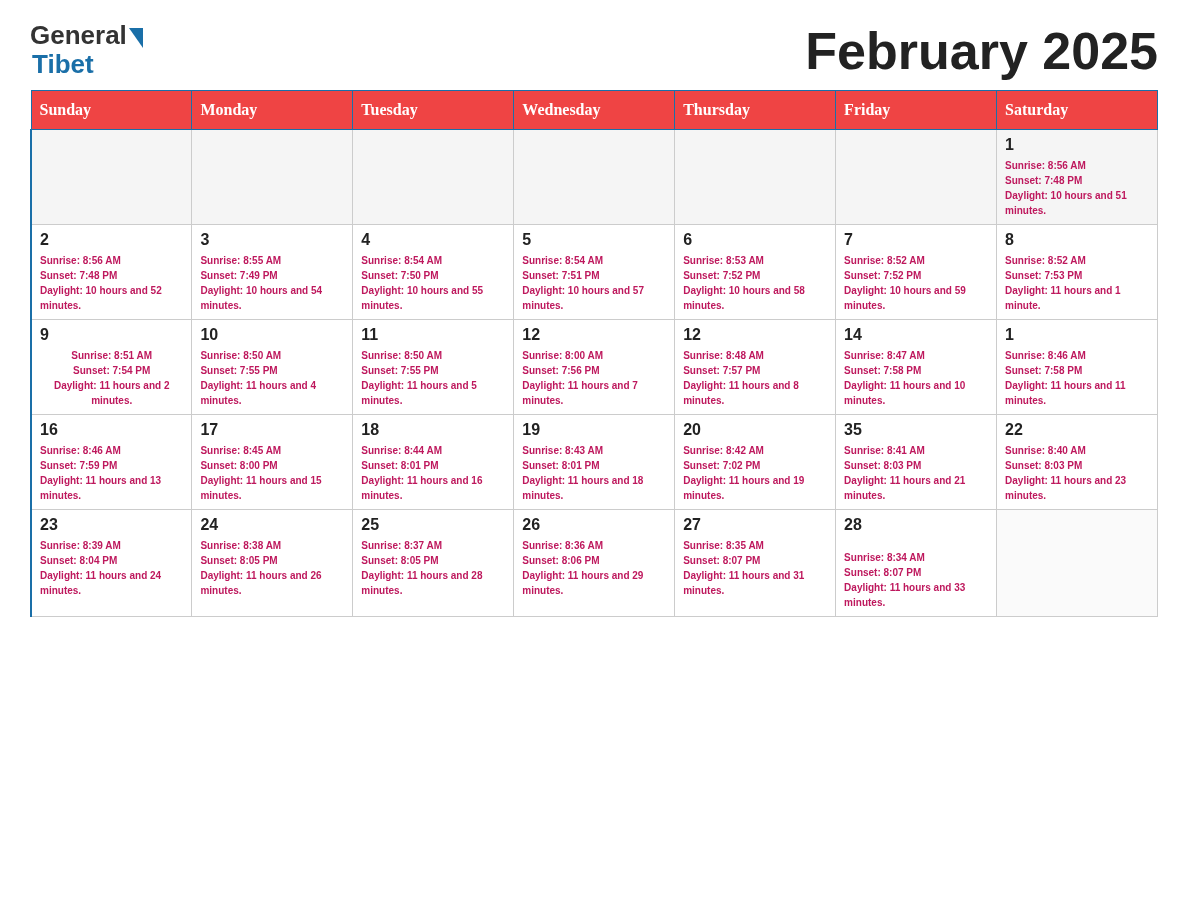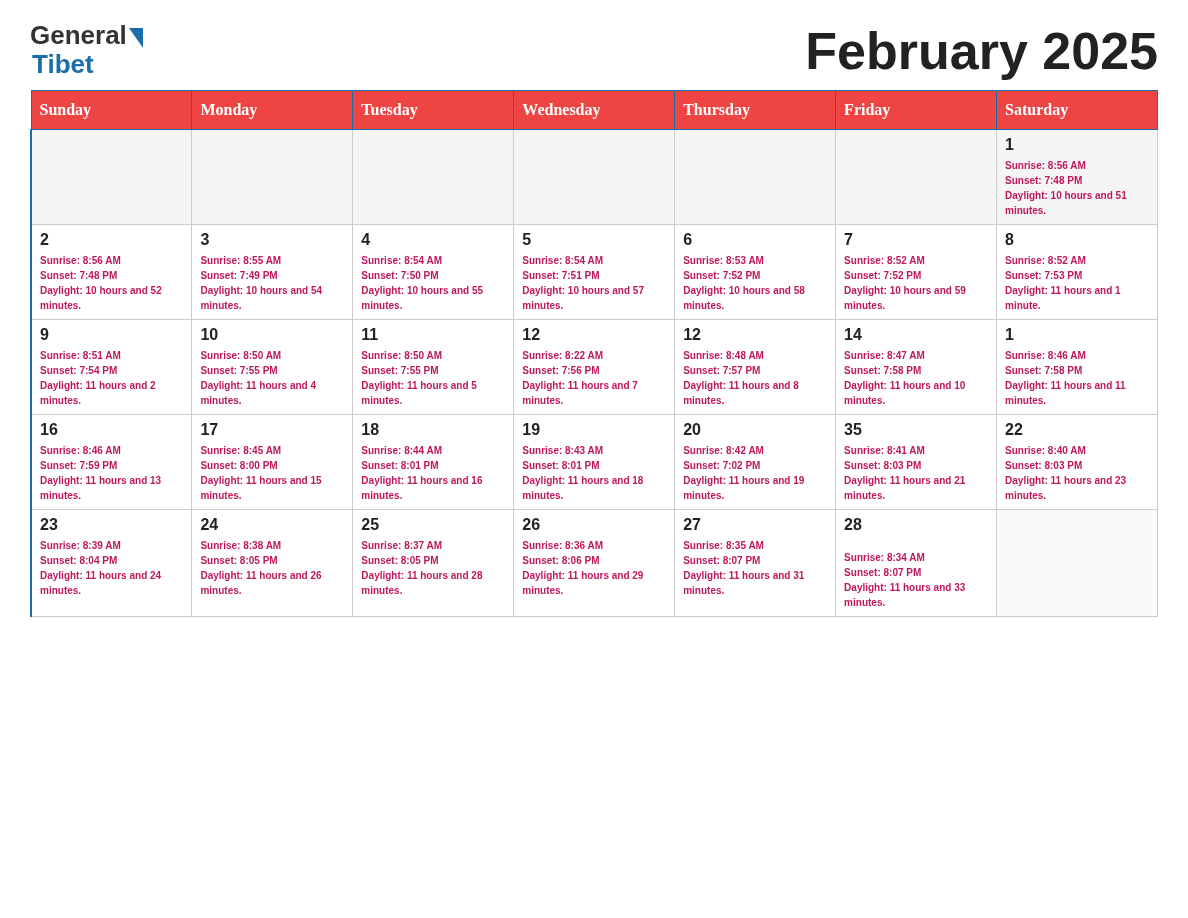--- a/index.html
+++ b/index.html
@@ -195,39 +195,39 @@
         <td>
           <span class="day-number">8</span>
           <div class="day-info" style="white-space: pre-line;">Sunrise: 8:52 AM
 Sunset: 7:53 PM
 Daylight: 11 hours and 1 minute.</div>
         </td>
       </tr>
       <tr>
         <td>
           <span class="day-number">9</span>
-          <div class="day-info" style="white-space: pre-line;">Sunrise: 8:51 AM
+          <div class="day-info" style="white-space: pre-line; text-align: center;">Sunrise: 8:51 AM
 Sunset: 7:54 PM
 Daylight: 11 hours and 2 minutes.</div>
         </td>
         <td>
           <span class="day-number">10</span>
           <div class="day-info" style="white-space: pre-line;">Sunrise: 8:50 AM
 Sunset: 7:55 PM
 Daylight: 11 hours and 4 minutes.</div>
         </td>
         <td>
           <span class="day-number">11</span>
           <div class="day-info" style="white-space: pre-line;">Sunrise: 8:50 AM
 Sunset: 7:55 PM
 Daylight: 11 hours and 5 minutes.</div>
         </td>
         <td>
           <span class="day-number">12</span>
-          <div class="day-info" style="white-space: pre-line;">Sunrise: 8:22 AM
+          <div class="day-info" style="white-space: pre-line;">Sunrise: 8:00 AM
 Sunset: 7:56 PM
 Daylight: 11 hours and 7 minutes.</div>
         </td>
         <td>
           <span class="day-number">12</span>
           <div class="day-info" style="white-space: pre-line;">Sunrise: 8:48 AM
 Sunset: 7:57 PM
 Daylight: 11 hours and 8 minutes.</div>
         </td>
         <td>

